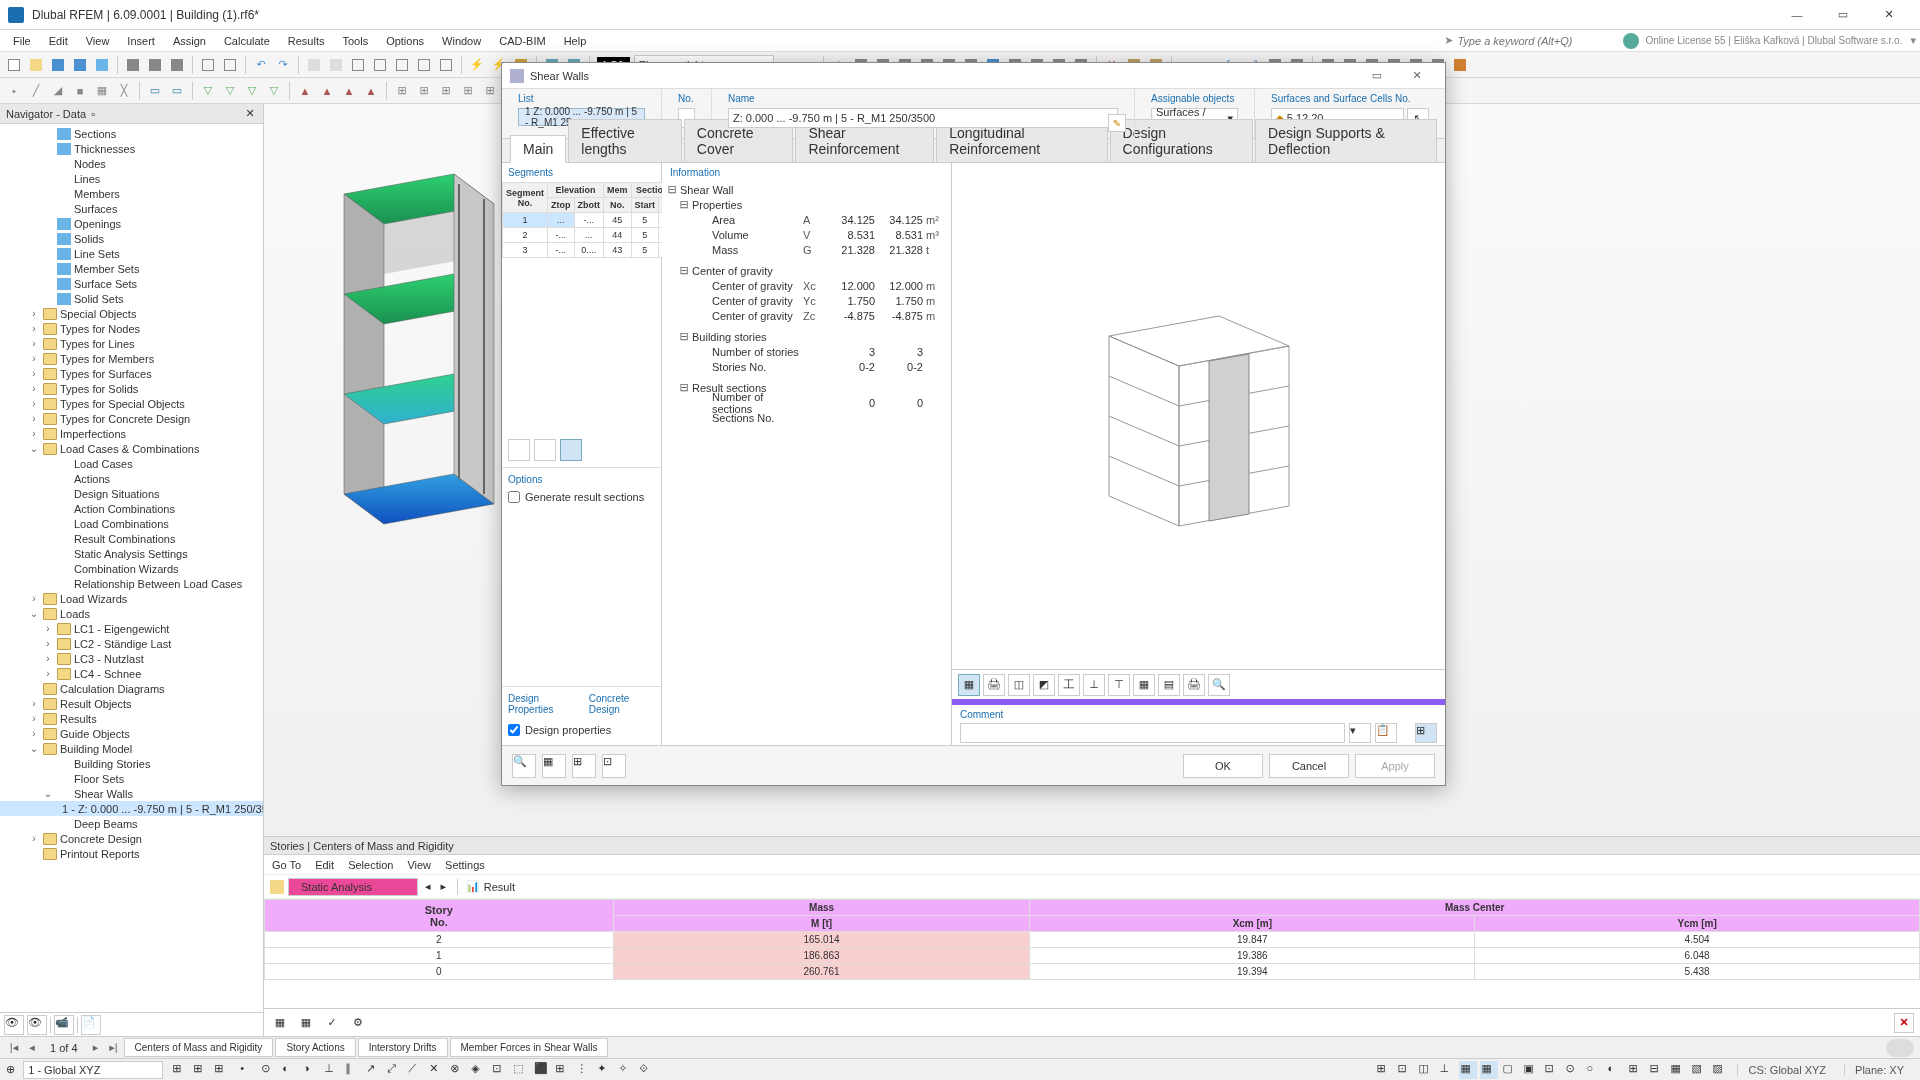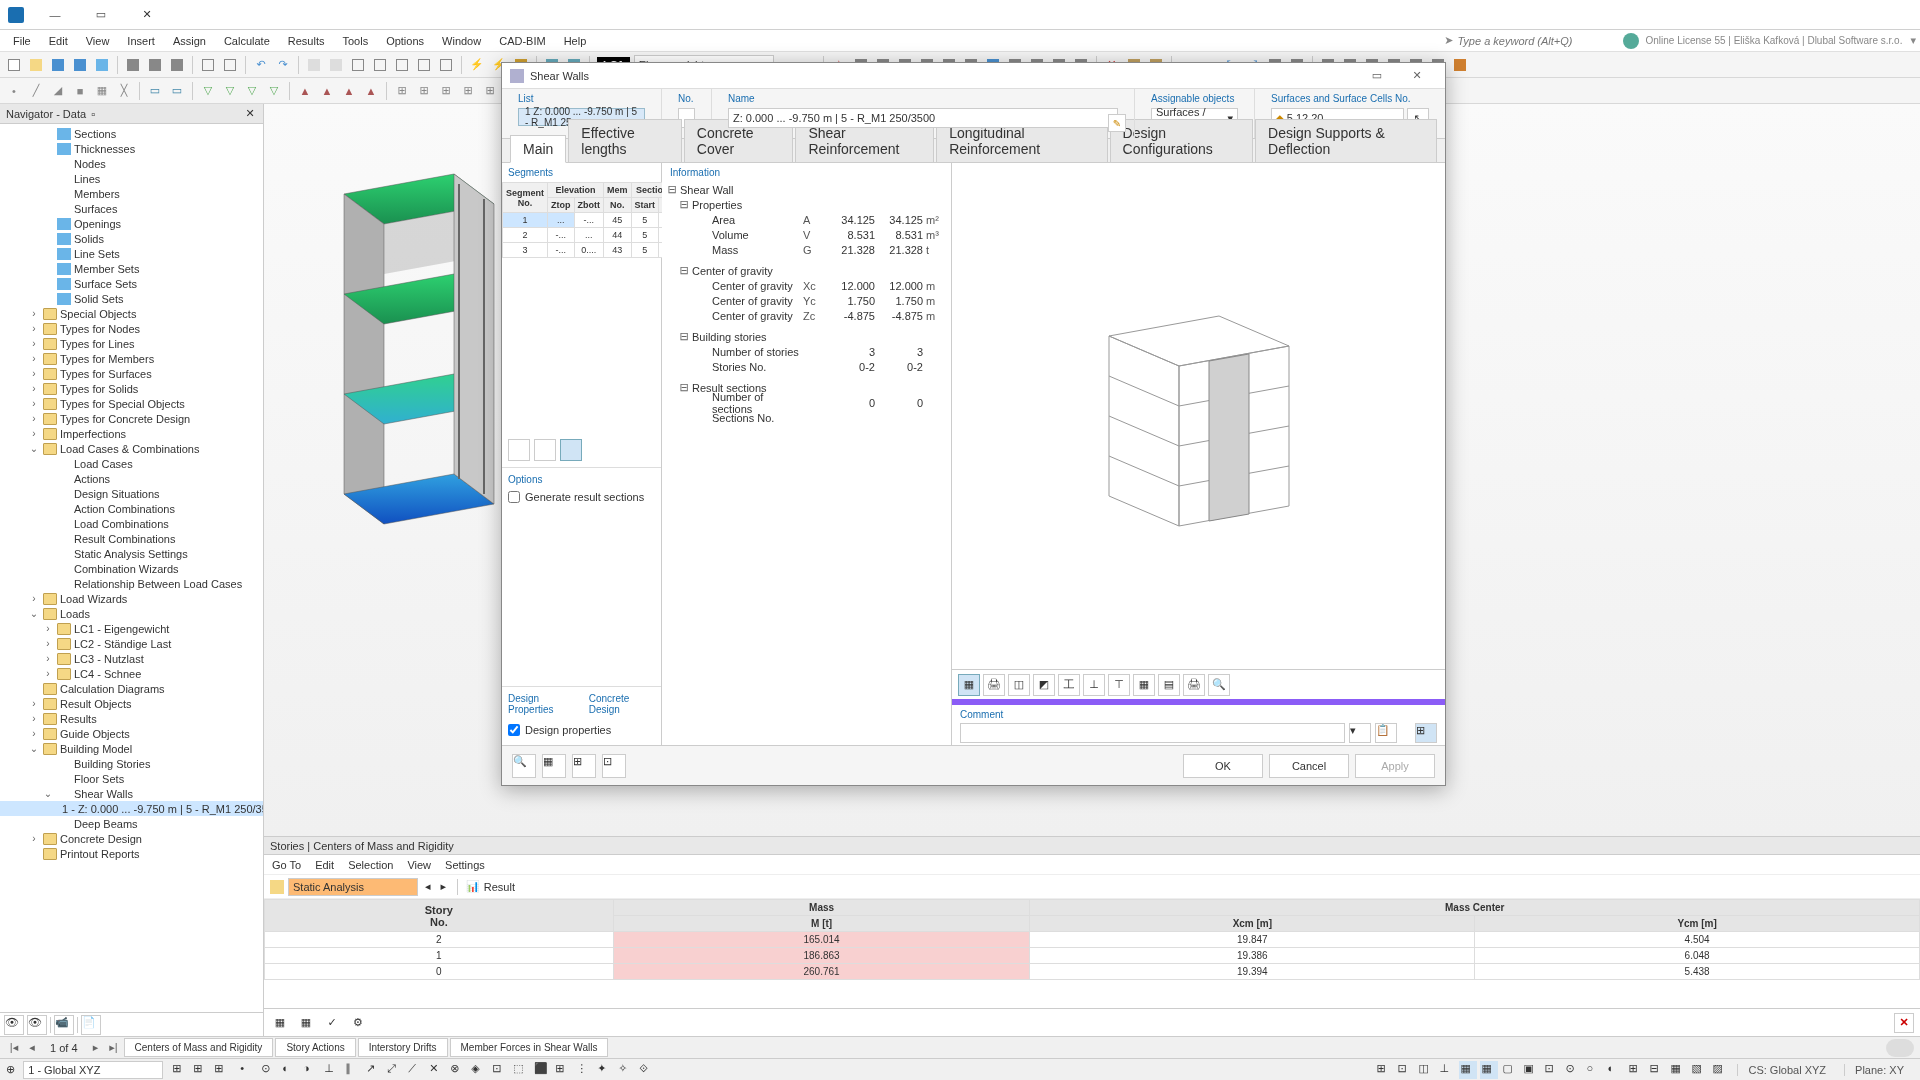--- a/index.html
+++ b/index.html
@@ -33,25 +33,25 @@
 .tico2{width:14px;height:12px;margin:0 3px;display:inline-block}
 .ticof{background:#f5d885;border:1px solid #c0a050;border-radius:1px}
 .ticob{background:#6ab5e8}
 .workarea{flex:1;position:relative;background:#fff}
 .viewport{position:absolute;left:0;top:0;right:0;bottom:200px;background:linear-gradient(#fafafa,#f0f0f0);overflow:hidden}
 .model3d{position:absolute;left:60px;top:30px;width:180px;height:420px}
 .stories-panel{position:absolute;left:0;right:0;bottom:0;height:200px;background:#fff;border-top:1px solid #ccc;display:flex;flex-direction:column}
 .sp-hdr{height:18px;background:#e8e8e8;padding:0 6px;display:flex;align-items:center;border-bottom:1px solid #ccc}
 .sp-menu{height:20px;display:flex;align-items:center;gap:14px;padding:0 8px;border-bottom:1px solid #eee}
 .sp-tool{height:24px;display:flex;align-items:center;padding:0 6px;border-bottom:1px solid #eee;gap:4px}
-.sp-combo{width:130px;height:18px;border:1px solid #ccc;background:#fdba74;padding:0 4px}
+.sp-combo{width:130px;height:18px;border:1px solid #ccc;background:#ec4899;padding:0 12px}
 .sp-grid{flex:1;overflow:auto}
 .sp-grid table{border-collapse:collapse;width:100%}
 .sp-grid th,.sp-grid td{border:1px solid #ddd;padding:2px 6px;text-align:center;font-size:10px;background:#fff}
-.sp-grid th{background:#e5e5e5}
+.sp-grid th{background:#f0abfc}
 .sp-grid .pink{background:#f8d0d0}
 .sp-bot{height:28px;border-top:1px solid #ccc;display:flex;align-items:center;padding:0 6px;gap:6px}
 .sp-bot .xbtn{width:20px;height:20px;display:flex;align-items:center;justify-content:center;color:#c00;font-weight:bold;margin-left:auto;border:1px solid #ccc}
 .dialog{position:absolute;left:501px;top:62px;width:945px;height:724px;background:#f5f5f5;border:1px solid #888;box-shadow:0 4px 20px rgba(0,0,0,0.3);display:flex;flex-direction:column}
 .dlg-title{height:26px;background:#fff;display:flex;align-items:center;padding:0 8px;border-bottom:1px solid #ddd}
 .dlg-title .ico{width:14px;height:14px;background:#b0b0d0;margin-right:6px}
 .dlg-title .wbtn{width:40px;text-align:center;color:#666;cursor:pointer}
 .dlg-top{height:50px;display:flex;border-bottom:1px solid #ccc}
 .dlg-top .col{display:flex;flex-direction:column;padding:4px 16px}
 .dlg-top .lbl{color:#1a6eb0;font-size:10px;margin-bottom:4px}
@@ -120,20 +120,21 @@
 .statusbar .stxt{padding:0 10px;border-left:1px solid #ccc;color:#555}
 .nav-foot{height:24px;border-top:1px solid #ccc;display:flex;align-items:center;padding:0 4px;gap:3px}
 .nav-foot .b{width:20px;height:20px;border:1px solid #ccc;background:#fff}
 .gico{width:12px;height:12px;display:inline-block}
 </style>
 </head>
 <body>
 
 <div class="titlebar">
   <div class="app-icon"></div>
+  <div class="title">Dlubal RFEM | 6.09.0001 | Building (1).rf6*</div>
   <div class="winbtn">—</div>
   <div class="winbtn">▭</div>
   <div class="winbtn close">✕</div>
 </div>
 
 <div class="menubar">
   <span class="mitem">File</span>
   <span class="mitem">Edit</span>
   <span class="mitem">View</span>
   <span class="mitem">Insert</span>

